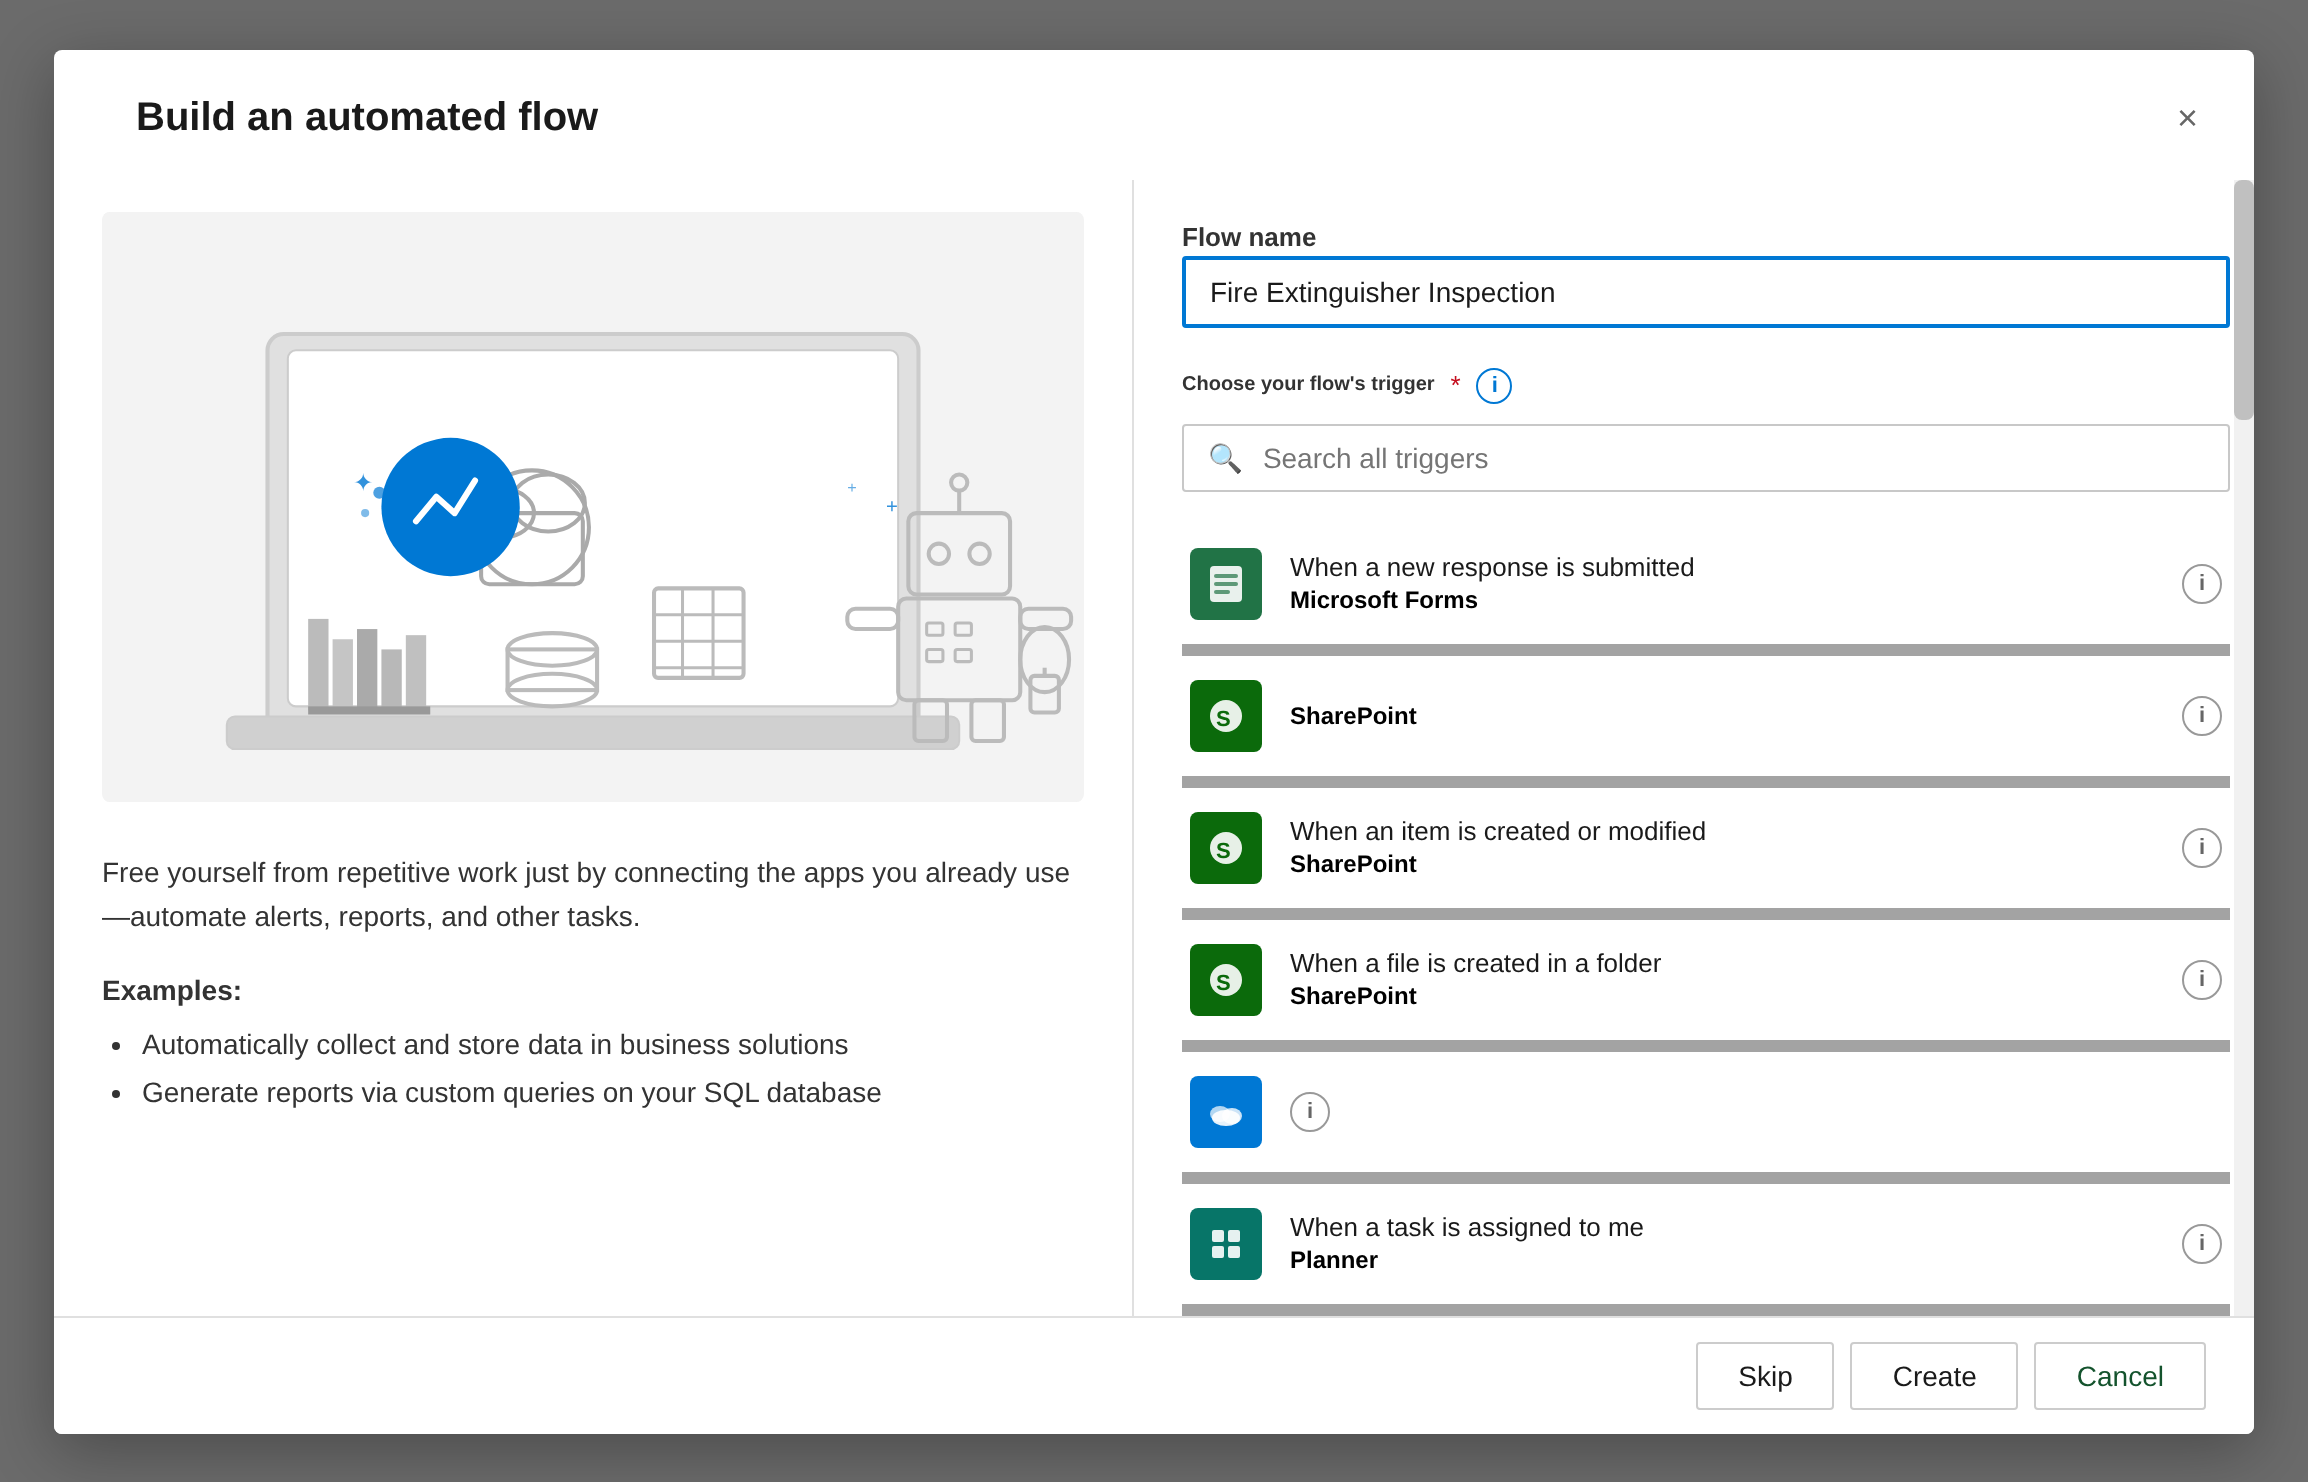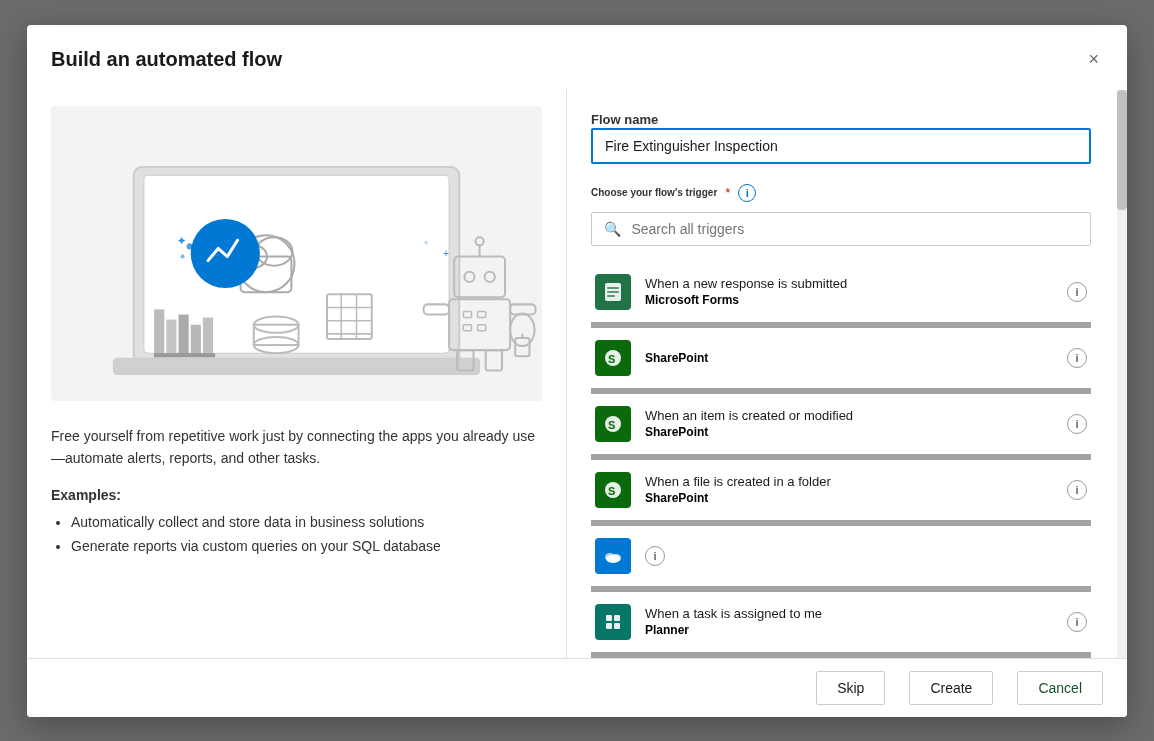--- a/index.html
+++ b/index.html
@@ -20,21 +20,21 @@
       box-shadow: 0 8px 32px rgba(0,0,0,0.3);
       display: flex;
       flex-direction: column;
       overflow: hidden;
     }
 
     .dialog-header {
       display: flex;
       align-items: center;
       justify-content: space-between;
-      padding: 20px 24px 16px 24px;
+      padding: 20px 24px 16px 41px;
       border-bottom: none;
     }
 
     .dialog-title {
       font-size: 20px;
       font-weight: 600;
       color: #1a1a1a;
     }
 
     .close-btn {
@@ -110,21 +110,21 @@
       flex: 1;
       display: flex;
       flex-direction: column;
       overflow: hidden;
       position: relative;
     }
 
     .right-panel-inner {
       flex: 1;
       overflow-y: auto;
-      padding: 20px 36px 0 24px;
+      padding: 20px 12px 0 24px;
     }
 
     
     .right-panel-inner::-webkit-scrollbar { width: 10px; }
     .right-panel-inner::-webkit-scrollbar-track { background: #f1f1f1; }
     .right-panel-inner::-webkit-scrollbar-thumb { background: #c0c0c0; border-radius: 4px; }
 
     .field-label {
       font-size: 13px;
       font-weight: 600;
@@ -278,21 +278,21 @@
       border-radius: 4px;
     }
 
     
     .dialog-footer {
       display: flex;
       justify-content: flex-end;
       align-items: center;
       padding: 12px 24px;
       border-top: 1px solid #e0e0e0;
-      gap: 24px;
+      gap: 8px;
       background: #fff;
     }
 
     .btn {
       padding: 8px 20px;
       font-size: 14px;
       border-radius: 2px;
       cursor: pointer;
       font-family: 'Segoe UI', Arial, sans-serif;
     }

